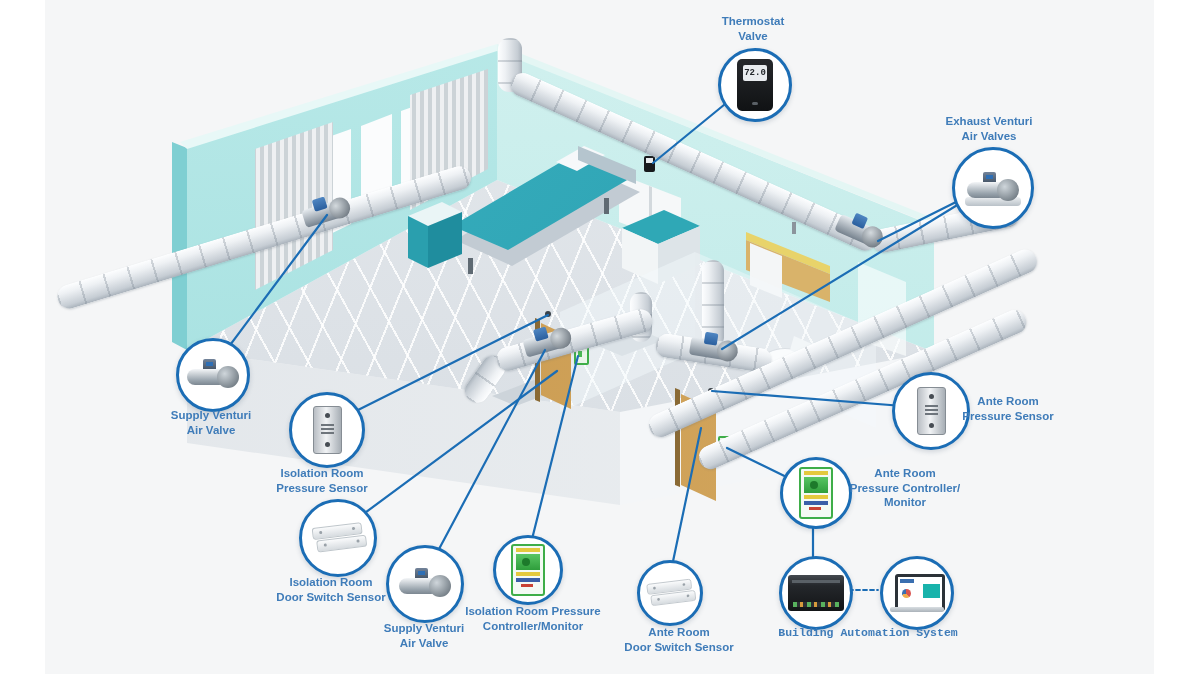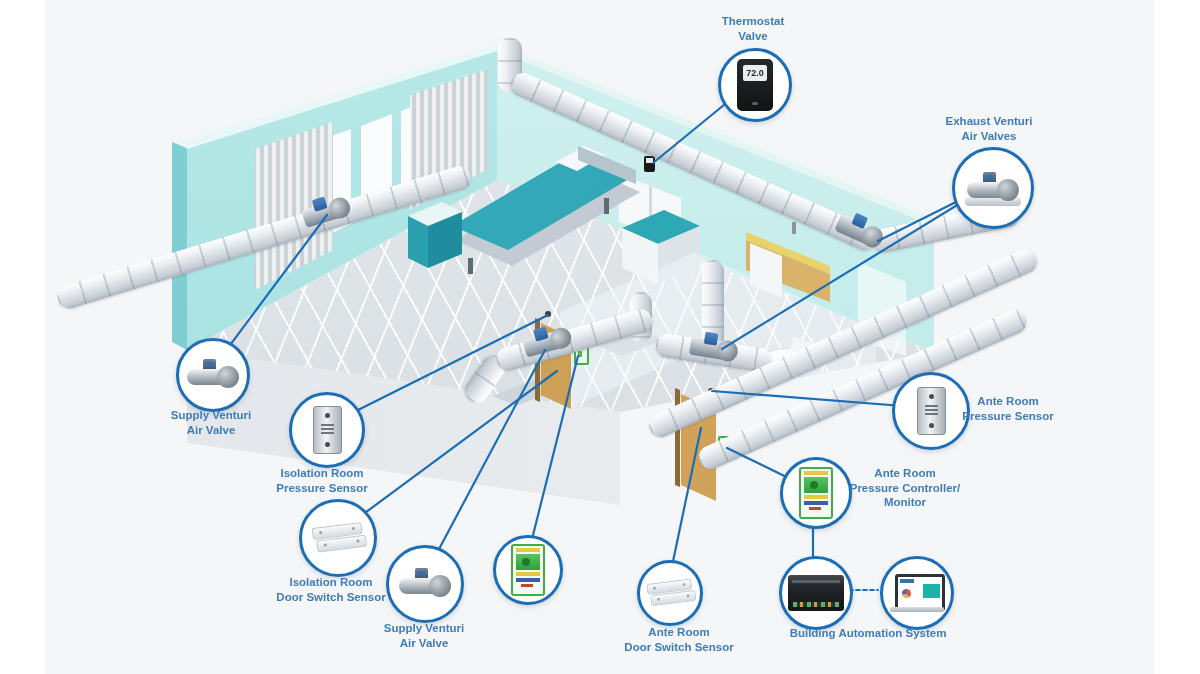--- a/index.html
+++ b/index.html
@@ -60,21 +60,21 @@
   .dev-green .g1{height:4px;background:#e4c93e;}
   .dev-green .g2{height:16px;background:linear-gradient(180deg,#58c563,#2f9e3c);position:relative;}
   .dev-green .g2::after{content:"";position:absolute;left:6px;top:4px;width:8px;height:8px;border-radius:50%;
        background:#1d7a2b;}
   .dev-green .g3{height:4px;background:#e4c93e;}
   .dev-green .g4{height:4px;background:#3a5fa8;}
   .dev-green .g5{height:3px;background:#c94335;width:12px;margin-left:8px;}
   .dev-thermo{position:relative;width:36px;height:52px;border-radius:5px;background:linear-gradient(180deg,#26282b,#101214);}
   .dev-thermo .screen{position:absolute;left:6px;top:6px;width:24px;height:16px;background:#e9ecef;
        border-radius:2px;color:#23272b;font-size:9px;font-weight:bold;text-align:center;line-height:16px;
-       font-family:Liberation Sans, sans-serif;}
+       font-family:Liberation Mono, monospace;}
   .dev-thermo::after{content:"";position:absolute;left:15px;bottom:6px;width:6px;height:3px;border-radius:2px;background:#5a6066;}
   .dev-bas{position:relative;width:56px;height:36px;border-radius:3px;
        background:linear-gradient(180deg,#44494f 0%,#24272b 30%,#131517 100%);}
   .dev-bas::before{content:"";position:absolute;left:4px;top:5px;width:48px;height:3px;background:#5a6167;}
   .dev-bas .slots{position:absolute;left:5px;bottom:4px;width:46px;height:5px;
        background:repeating-linear-gradient(90deg,#58b15e 0 4px,#2c2f33 4px 7px,#d69a3c 7px 10px,#2c2f33 10px 14px);}
   .dev-laptop{position:relative;width:54px;height:38px;}
   .dev-laptop .scr{position:absolute;left:5px;top:0;width:44px;height:31px;border:3px solid #2c3238;
        border-radius:3px;background:#fff;}
   .dev-laptop .scr .hdr{position:absolute;left:2px;top:2px;width:14px;height:4px;background:#3a6fb0;}
@@ -265,20 +265,22 @@
 
   <div class="co" style="left:493px;top:535px;width:64px;height:64px;">
     <div class="dev-green">
       <i class="g1"></i>
         <i class="g2"></i>
         <i class="g3"></i>
         <i class="g4"></i>
         <i class="g5"></i>
     </div>
   </div>
+  <div class="lbl" style="left:533px;top:604px;">Isolation Room Pressure
+Controller/Monitor</div>
 
   <div class="co" style="left:637px;top:560px;width:60px;height:60px;">
     <div class="dev-dswitch" style="transform:rotate(-7deg) scale(.9);">
         <i></i>
         <i></i>
       </div>
   </div>
   <div class="lbl" style="left:679px;top:625px;">Ante Room
 Door Switch Sensor</div>
 
@@ -311,14 +313,14 @@
   <div class="co" style="left:880px;top:556px;width:68px;height:68px;">
     <div class="dev-laptop">
       <div class="scr">
           <i class="hdr"></i>
           <i class="pane"></i>
           <i class="pie"></i>
         </div>
       <div class="base"></div>
     </div>
   </div>
-  <div class="lbl" style="left:868px;top:626px;">Building Automation System</div>
+  <div class="lbl" style="left:868px;top:626px;font-family:Liberation Mono, monospace;">Building Automation System</div>
 </div>
 
 </body></html>

